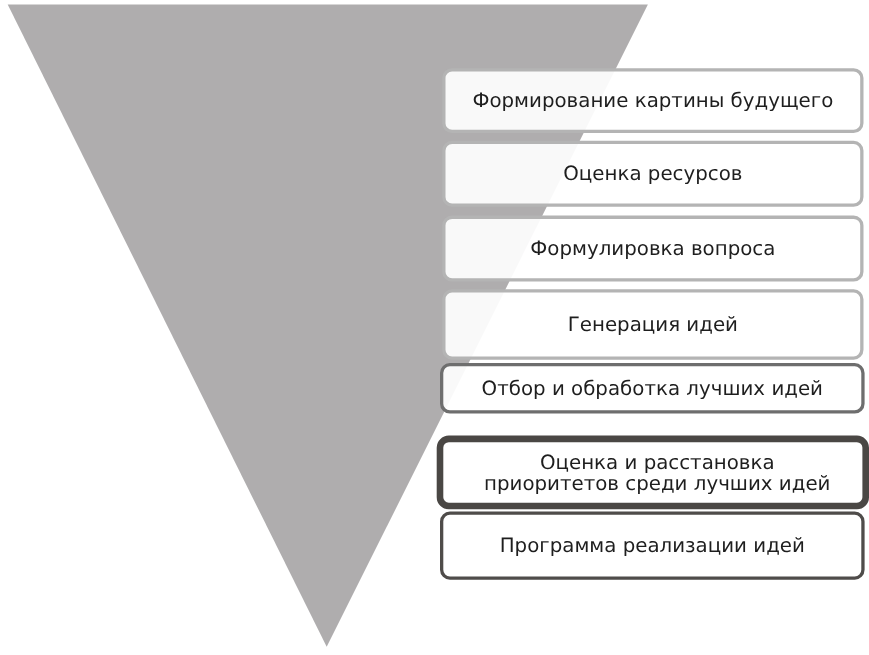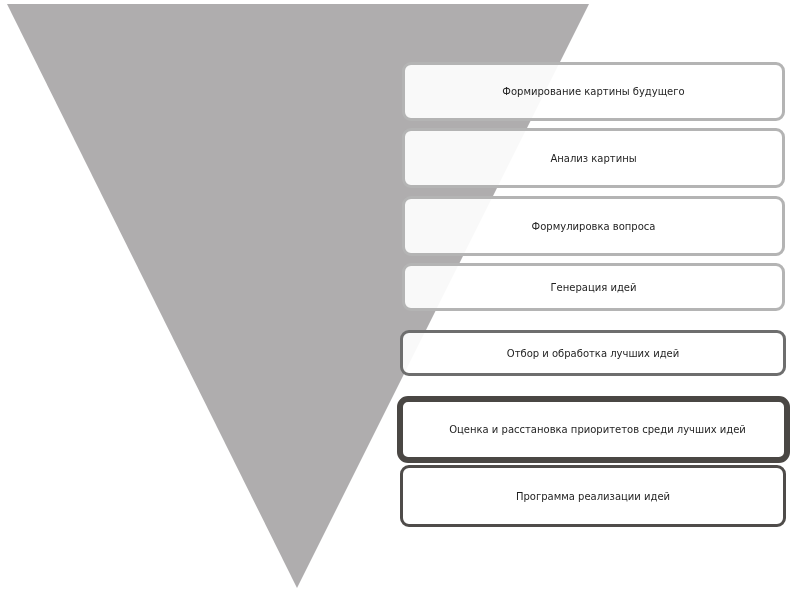--- a/index.html
+++ b/index.html
@@ -24,49 +24,49 @@
     .step {
       position: absolute;
       box-sizing: border-box;
       background: rgba(255,255,255,0.93);
       border-radius: 9px;
       display: flex;
       align-items: center;
       justify-content: center;
       text-align: center;
       color: #1e1e1e;
-      font-size: 10px;
+      font-size: 18px;
       line-height: 19px;
       padding: 0 16px;
     }
     .step.light { border: 3px solid #b4b4b4; }
     .step.medium { border: 3px solid #6e6e6e; }
     .step.heavy { border: 6px solid #4a4744; border-radius: 11px; padding-left: 24px; }
     .step.dark { border: 3px solid #4f4c4a; }
   </style>
 </head>
 <body>
 
 <svg class="funnel" viewBox="0 0 790 595" xmlns="http://www.w3.org/2000/svg">
   <polygon points="7,4 589,4 297,588" fill="#afadae"></polygon>
 </svg>
 
 <div class="step light" style="left:402px; top:62px; width:383px; height:59px;">
   <span>Формирование картины будущего</span>
 </div>
 
 <div class="step light" style="left:402px; top:128px; width:383px; height:60px;">
-  <span>Анализ картины</span>
+  <span>Оценка ресурсов</span>
 </div>
 
 <div class="step light" style="left:402px; top:196px; width:383px; height:60px;align-items:center;">
   <span>Формулировка вопроса</span>
 </div>
 
-<div class="step light" style="left:402px; top:263px; width:383px; height:48px;">
+<div class="step light" style="left:402px; top:263px; width:383px; height:64px;">
   <span>Генерация идей</span>
 </div>
 
 <div class="step medium" style="left:400px; top:330px; width:386px; height:46px;">
   <span>Отбор и обработка лучших идей</span>
 </div>
 
 <div class="step heavy" style="left:397px; top:396px; width:393px; height:67px;">
   <span style="max-width:340px; display:block;">Оценка и расстановка приоритетов среди лучших идей</span>
 </div>

